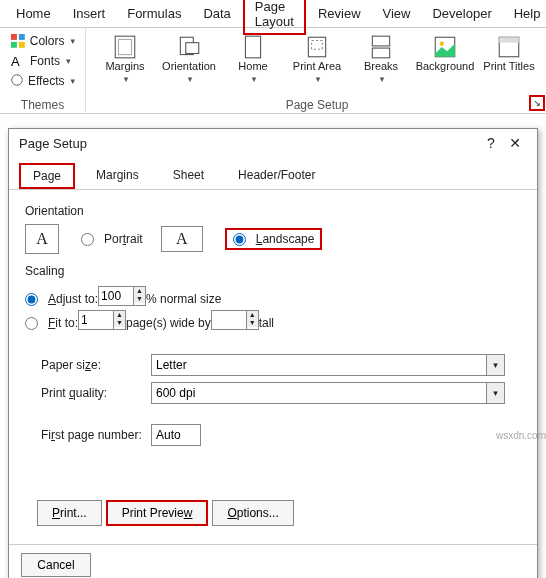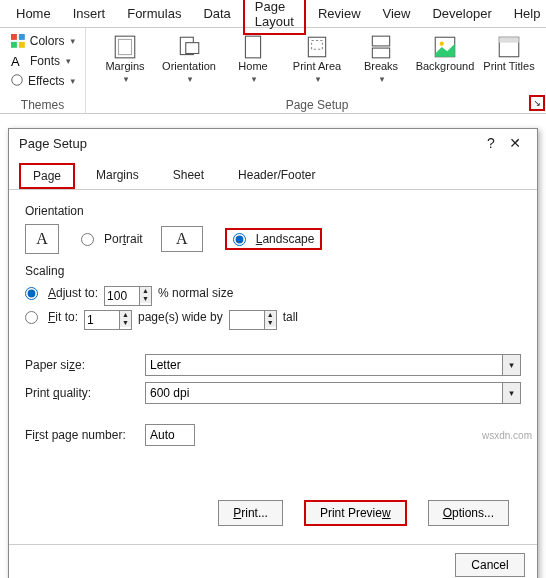--- a/index.html
+++ b/index.html
@@ -28,36 +28,36 @@
 .dlg-tab.active { border:2px solid #c00; background:#fff; }
 .dlg-body { padding:10px 16px; }
 .section-title { font-size:12px; margin:4px 0 6px 0; }
 .orient-row { display:flex; align-items:center; gap:18px; margin-bottom:10px; }
 .orient-opt { display:flex; align-items:center; gap:6px; }
 .orient-ico { width:34px; height:30px; border:1px solid #888; display:flex; align-items:center; justify-content:center; font-family:serif; font-size:16px; margin-right:4px; }
 .orient-ico.land { width:42px; height:26px; }
 .hl { border:2px solid #c00; padding:2px 6px; display:inline-flex; align-items:center; gap:4px; }
 input[type=radio]{ accent-color:#0067c0; margin:0 4px 0 0; }
 .scaling-box { margin-top:8px; }
-.scaling-row { display:flex; align-items:flex-start; gap:6px; margin:4px 0; }
+.scaling-row { display:flex; align-items:flex-end; margin:4px 0; }
 .spin { display:flex; }
 .spin input { width:36px; border:1px solid #888; padding:2px; font-size:12px; }
 .spin-btns { display:flex; flex-direction:column; border:1px solid #888; border-left:none; }
 .spin-btns span { font-size:7px; line-height:8px; padding:0 2px; cursor:pointer; background:#eee; }
-.field-row { display:flex; align-items:center; gap:10px; margin:6px 0; }
+.field-row { display:flex; align-items:center; margin:6px 16px; }
 .field-row label { width:110px; }
 .combo { flex:1; display:flex; }
 .combo input { flex:1; border:1px solid #888; padding:3px 4px; font-size:12px; }
 .combo .cbtn { width:18px; border:1px solid #888; border-left:none; background:#eee; display:flex; align-items:center; justify-content:center; font-size:9px; cursor:pointer; }
 .small-input { width:50px; border:1px solid #888; padding:3px 4px; font-size:12px; }
-.btn-row { display:flex; justify-content:flex-end; gap:21px; padding:8px 12px; }
+.btn-row { display:flex; gap:4px; padding:8px 12px; }
 .btn { border:1px solid #888; background:#f6f6f6; padding:4px 14px; font-size:12px; cursor:pointer; }
 .btn.hl-btn { border:2px solid #c00; }
 .footer { border-top:1px solid #ccc; }
-.watermark { position:absolute; right:14px; top:430px; font-size:10px; color:#aaa; }
+.watermark { position:absolute; right:0; top:430px; font-size:10px; color:#aaa; }
 .und { text-decoration: underline; }
 </style>
 </head>
 <body>
 
 <div class="ribbon-tabs">
   <div class="ribbon-tab">Home</div>
   <div class="ribbon-tab">Insert</div>
   <div class="ribbon-tab">Formulas</div>
   <div class="ribbon-tab">Data</div>

